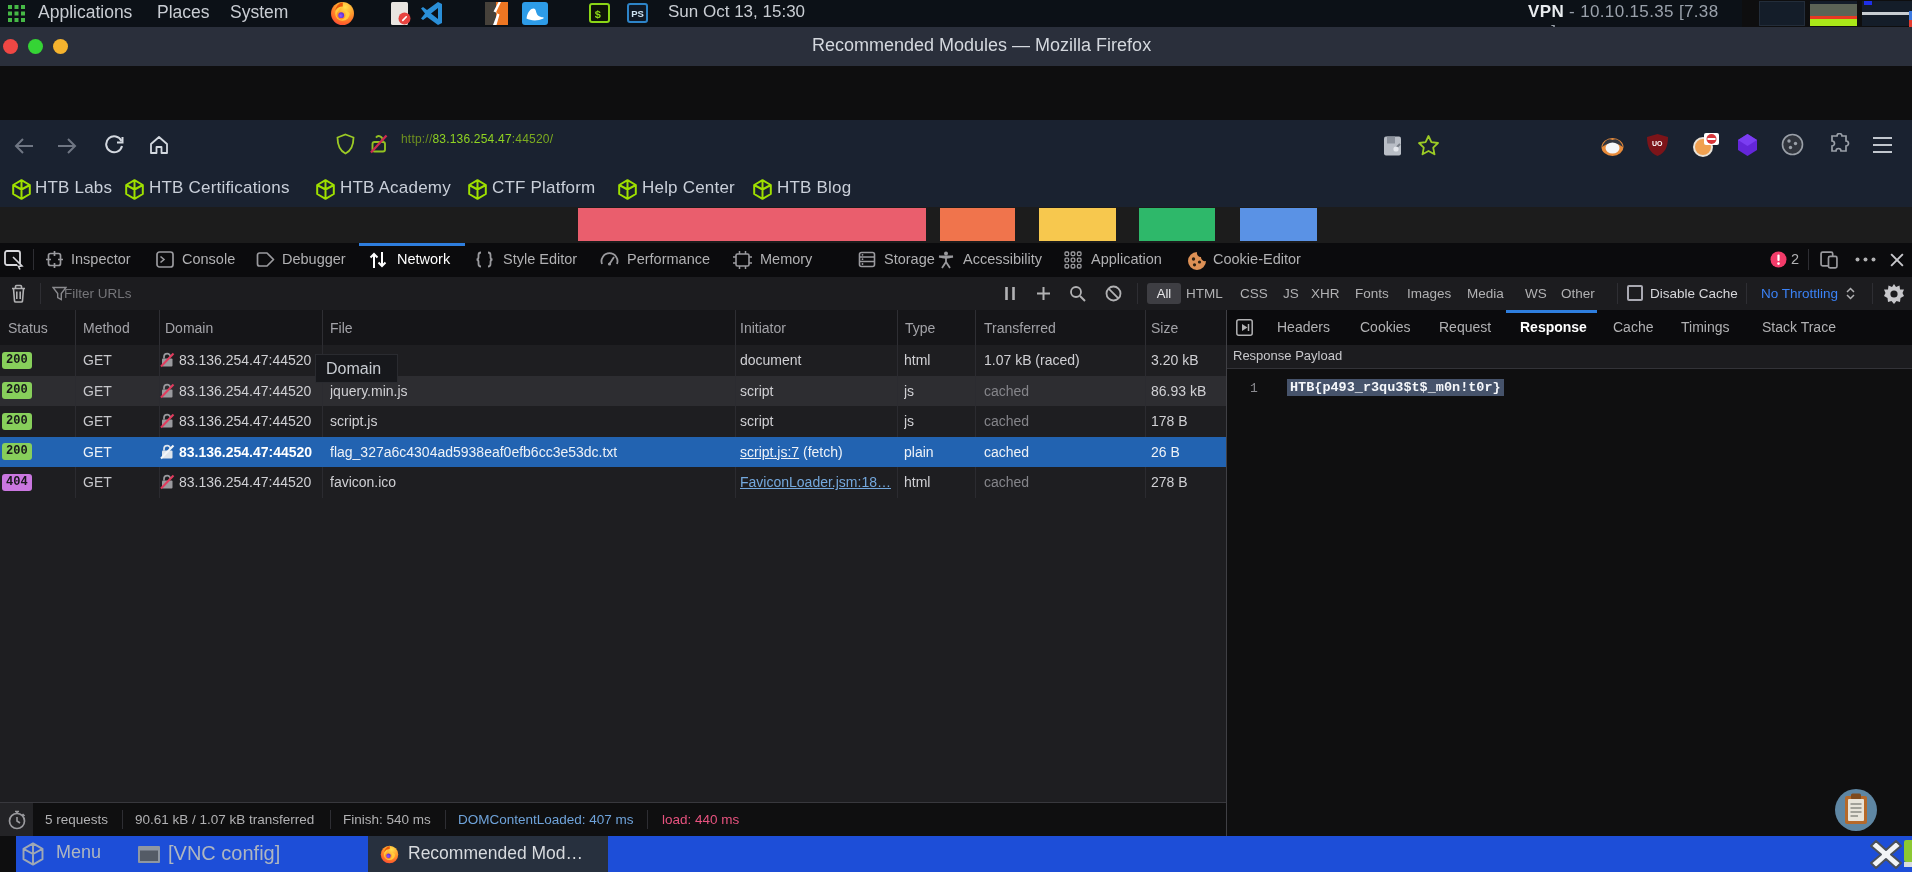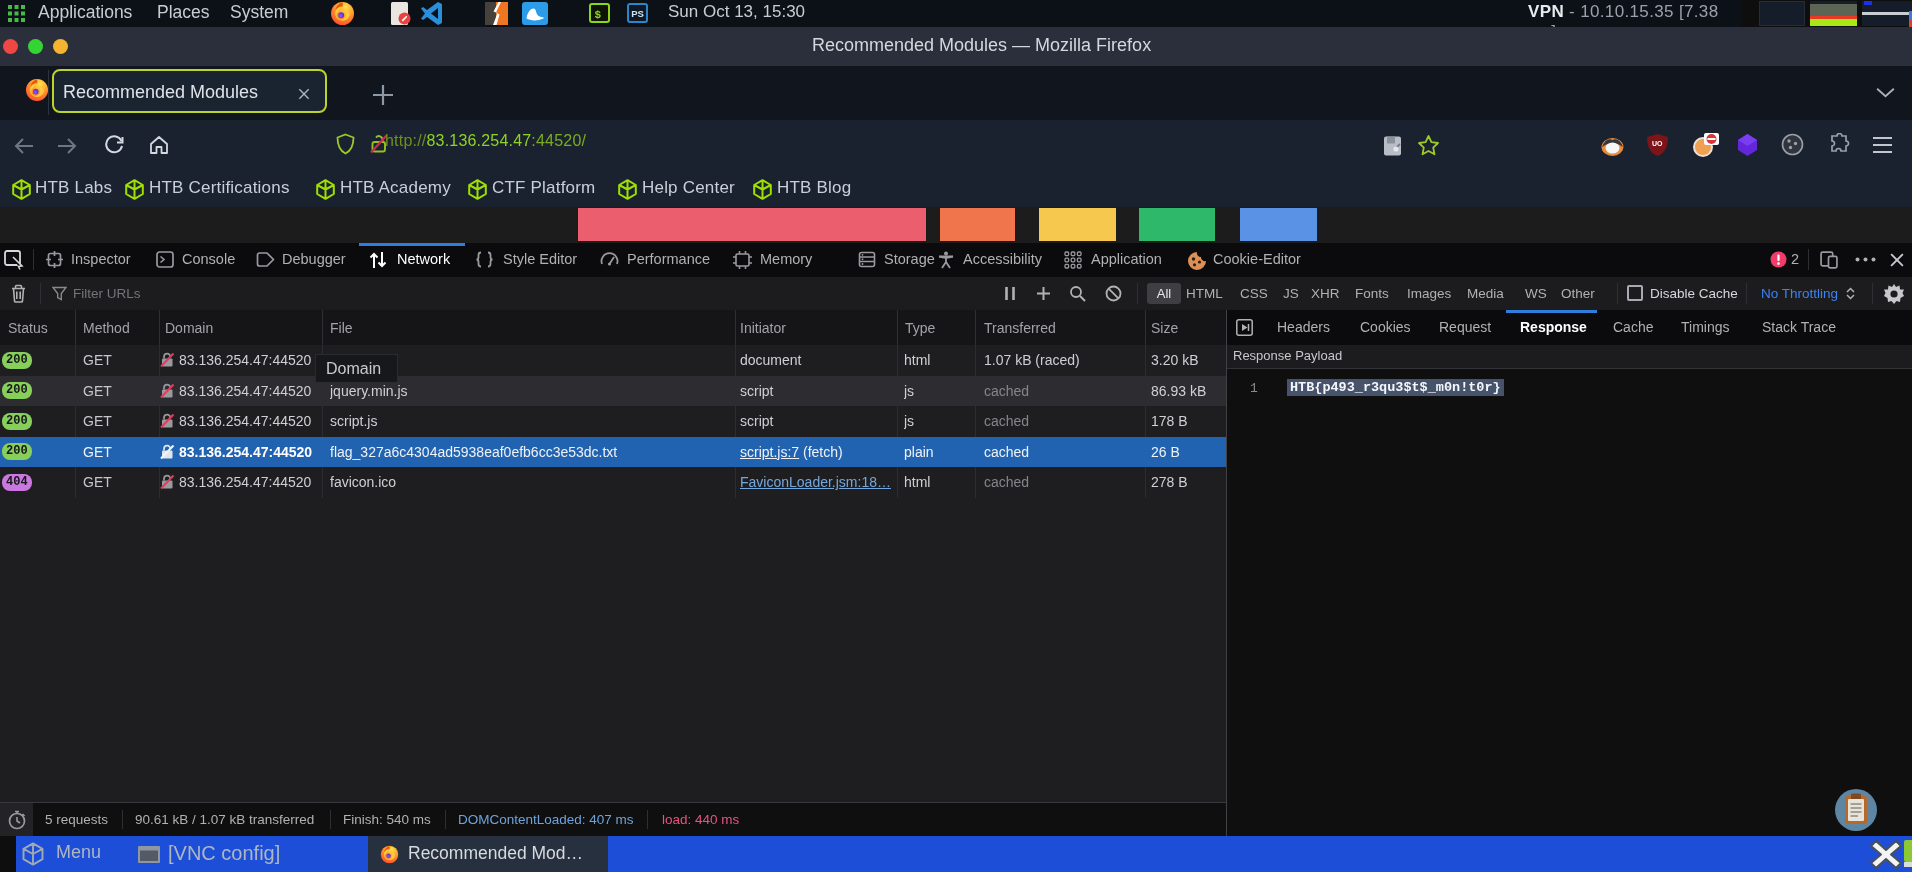--- a/index.html
+++ b/index.html
@@ -16,21 +16,21 @@
 #filterbar{left:0;top:277px;width:1912px;height:33px;background:#1c1c1f}
 #tablehead{left:0;top:310px;width:1226px;height:35px;background:#151518;color:#a3a3a8;font-size:14px}
 #tbody{left:0;top:345px;width:1226px;height:457px;background:#1e1e21}
 #rightpane{left:1226px;top:310px;width:686px;height:526px;background:#0f0f10;border-left:1px solid #404045;box-sizing:border-box}
 #statusbar{left:0;top:802px;width:1226px;height:34px;background:#0f0f10;border-top:1px solid #38383d;box-sizing:border-box;color:#b1b1b3;font-size:13.5px}
 #taskbar{left:16px;top:836px;width:1912px;height:54px;background:#1d4ed8}
 
 .dtt{color:#b1b1b3;font-size:13.5px}
 .row{position:absolute;left:0;width:1226px;height:30.5px;font-size:14px;color:#d0d0d4}
 .cell{position:absolute;top:0;height:30.5px;display:flex;align-items:center;white-space:nowrap;overflow:hidden}
-.pill{font-family:"Liberation Mono",monospace;font-size:12px;font-weight:bold;color:#17171a;border-radius:8px;padding:1px 4px 2px}
+.pill{font-family:"Liberation Mono",monospace;font-size:12px;font-weight:bold;color:#17171a;border-radius:3px;padding:1px 4px 2px}
 .vline{position:absolute;top:0;width:1px;height:100%;background:#2e2e33}
 .link{color:#74a8dd;text-decoration:underline}
 .cl{position:absolute;top:0;width:1px;height:30.5px;background:#2b2b30}
 .dim{color:#85858a}
 </style></head><body>
 <div id="root">
 
 <div class="a fx" id="panel">
   <svg class="a" style="left:8px;top:5px" width="17" height="17" viewBox="0 0 17 17">
         <g fill="#46b946">
@@ -115,40 +115,20 @@
   </div>
 </div>
 
 <div class="a" id="titlebar">
   <div class="a" style="left:3px;top:12px;width:15px;height:15px;border-radius:50%;background:#ef4744"></div>
   <div class="a" style="left:28px;top:12px;width:15px;height:15px;border-radius:50%;background:#35d435"></div>
   <div class="a" style="left:53px;top:12px;width:15px;height:15px;border-radius:50%;background:#f5b32e"></div>
   <div class="a" style="left:812px;top:8px;color:#d4d8de;font-size:18px">Recommended Modules — Mozilla Firefox</div>
 </div>
 
-<div class="a" id="tabbar">
-  <svg class="a" style="left:25px;top:12px" width="24" height="24" viewBox="0 0 25 25">
-        <circle cx="12.5" cy="12.5" r="11.5" fill="url(#ffA)"></circle>
-        <path d="M12.5 5.2 A 7.3 7.3 0 1 0 19.8 12.5 Q 17.5 9.3 13.8 9.2 Q 16.2 10.8 15.8 13.8 A 4.6 4.6 0 1 1 8.3 10.2 Q 9.6 6.7 12.5 5.2 Z" fill="#ffd23e" opacity="0.85"></path>
-        <circle cx="11.2" cy="14.2" r="2.9" fill="url(#ffB)"></circle>
-        <path d="M12.8 1.2 Q 6.5 2.8 5.2 9.5 Q 8.2 5.2 12.8 5.4 Z" fill="#e8590c"></path>
-      </svg>
-  <div class="a" style="left:48px;top:4px;width:1px;height:45px;background:#2c3442"></div>
-      <div class="a" style="left:52px;top:3px;width:275px;height:44px;box-sizing:border-box;border:2px solid #bcd32c;border-radius:8px;background:#1a2330;"></div>
-  <div class="a" style="left:63px;top:16px;color:#dfe3e8;font-size:18px">Recommended Modules</div>
-  <svg class="a" style="left:297px;top:21px" width="14" height="14" viewBox="0 0 15 15">
-        <path d="M2.5 2.5 L12.5 12.5 M12.5 2.5 L2.5 12.5" stroke="#aab0b8" stroke-width="1.6"></path>
-      </svg>
-  <svg class="a" style="left:371px;top:17px" width="24" height="24" viewBox="0 0 24 24">
-        <path d="M12 2 V22 M2 12 H22" stroke="#8f98a5" stroke-width="2.2"></path>
-      </svg>
-  <svg class="a" style="left:1875px;top:20px" width="21" height="13" viewBox="0 0 22 14">
-        <path d="M2 3 L11 11 L20 3" stroke="#aab0b8" stroke-width="2" fill="none"></path>
-      </svg>
-</div>
 
 <div class="a" id="navbar">
   <svg class="a" style="left:12px;top:15px" width="23" height="22" viewBox="0 0 23 22">
         <path d="M21 11 H4 M11 4 L4 11 L11 18" stroke="#6f7683" stroke-width="2" fill="none"></path>
       </svg>
   <svg class="a" style="left:56px;top:15px" width="23" height="22" viewBox="0 0 23 22">
         <path d="M2 11 H19 M12 4 L19 11 L12 18" stroke="#6f7683" stroke-width="2" fill="none"></path>
       </svg>
   <svg class="a" style="left:103px;top:15px" width="22" height="22" viewBox="0 0 22 22">
         <path d="M18.5 6 A 8 8 0 1 0 19 11" stroke="#d4d9e0" stroke-width="2" fill="none"></path>
@@ -160,21 +140,21 @@
 
   <svg class="a" style="left:336px;top:13px" width="19" height="22" viewBox="0 0 19 22">
         <path d="M9.5 1.5 L17.5 4.5 C17.5 12 15.5 17.5 9.5 20.5 C3.5 17.5 1.5 12 1.5 4.5 Z" stroke="#9ccb25" stroke-width="1.8" fill="none"></path>
       </svg>
 
   <svg class="a" style="left:368px;top:13px" width="22" height="22" viewBox="0 0 22 22">
         <rect x="4.5" y="9" width="12.5" height="9.5" rx="2" fill="none" stroke="#93c221" stroke-width="1.9"></rect>
         <path d="M14.5 9 V6.8 A 3.6 3.6 0 0 0 8 4.6" stroke="#93c221" stroke-width="1.9" fill="none"></path>
         <path d="M3 19.5 L18.5 2.5" stroke="#cc2b50" stroke-width="2.3"></path>
       </svg>
-  <div class="a" style="left:385px;top:12px;font-size:16px;letter-spacing:0.2px"><span style="color:#6e901f">http://</span><span style="color:#90d422">83.136.254.47</span><span style="color:#7cac20">:44520/</span></div>
+  <div class="a" style="left:401px;top:12px;font-size:12px;letter-spacing:0.2px"><span style="color:#6e901f">http://</span><span style="color:#90d422">83.136.254.47</span><span style="color:#7cac20">:44520/</span></div>
 
   <svg class="a" style="left:1382px;top:135px;top:15px" width="21" height="22" viewBox="0 0 21 22">
         <rect x="2" y="1.5" width="17" height="19" rx="2" fill="#b9bec6"></rect>
         <rect x="5" y="1.5" width="8" height="7" fill="#8b919b"></rect>
         <path d="M14 13 l4-4" stroke="#777d87" stroke-width="2"></path>
         <circle cx="14" cy="14" r="2.6" fill="#e4e7ec"></circle>
       </svg>
   <svg class="a" style="left:1417px;top:14px" width="23" height="23" viewBox="0 0 23 23">
         <path d="M11.5 2 L14.4 8.2 L21 9 L16.2 13.6 L17.5 20.3 L11.5 17 L5.5 20.3 L6.8 13.6 L2 9 L8.6 8.2 Z" stroke="#9ccb25" stroke-width="1.8" fill="none" stroke-linejoin="round"></path>
       </svg>
@@ -347,21 +327,21 @@
 </div>
 
 <div class="a" id="filterbar">
   <svg class="a" style="left:10px;top:7px" width="17" height="19" viewBox="0 0 17 19">
         <path d="M2 4.5 H15 M5.5 4.5 V2.5 a1 1 0 0 1 1-1 h4 a1 1 0 0 1 1 1 V4.5 M3.5 4.5 L4.5 17 a1.2 1.2 0 0 0 1.2 1 h5.6 a1.2 1.2 0 0 0 1.2-1 L13.5 4.5 M6.8 7.5 V15 M10.2 7.5 V15" stroke="#b1b1b3" stroke-width="1.6" fill="none"></path>
       </svg>
   <div class="vline" style="left:40px;top:6px;height:21px"></div>
   <svg class="a" style="left:52px;top:9px" width="15" height="15" viewBox="0 0 15 15">
         <path d="M1 1.5 H14 L9.3 7.5 V13.5 L5.7 11.5 V7.5 Z" stroke="#8a8a8e" stroke-width="1.4" fill="none"></path>
       </svg>
-  <span class="a dtt" style="left:73px;top:9px;color:#757579">Filter URLs</span>
+  <span class="a dtt" style="left:64px;top:9px;color:#757579">Filter URLs</span>
   <svg class="a" style="left:1003px;top:9px" width="14" height="15" viewBox="0 0 14 15">
         <path d="M3.5 1 V14 M10.5 1 V14" stroke="#b1b1b3" stroke-width="2.6"></path>
       </svg>
   <svg class="a" style="left:1036px;top:9px" width="15" height="15" viewBox="0 0 15 15">
         <path d="M7.5 1 V14 M1 7.5 H14" stroke="#b1b1b3" stroke-width="2"></path>
       </svg>
   <svg class="a" style="left:1069px;top:8px" width="17" height="17" viewBox="0 0 17 17">
         <circle cx="7" cy="7" r="5" stroke="#b1b1b3" stroke-width="1.8" fill="none"></circle>
         <path d="M11 11 L16 16" stroke="#b1b1b3" stroke-width="2"></path>
       </svg>

